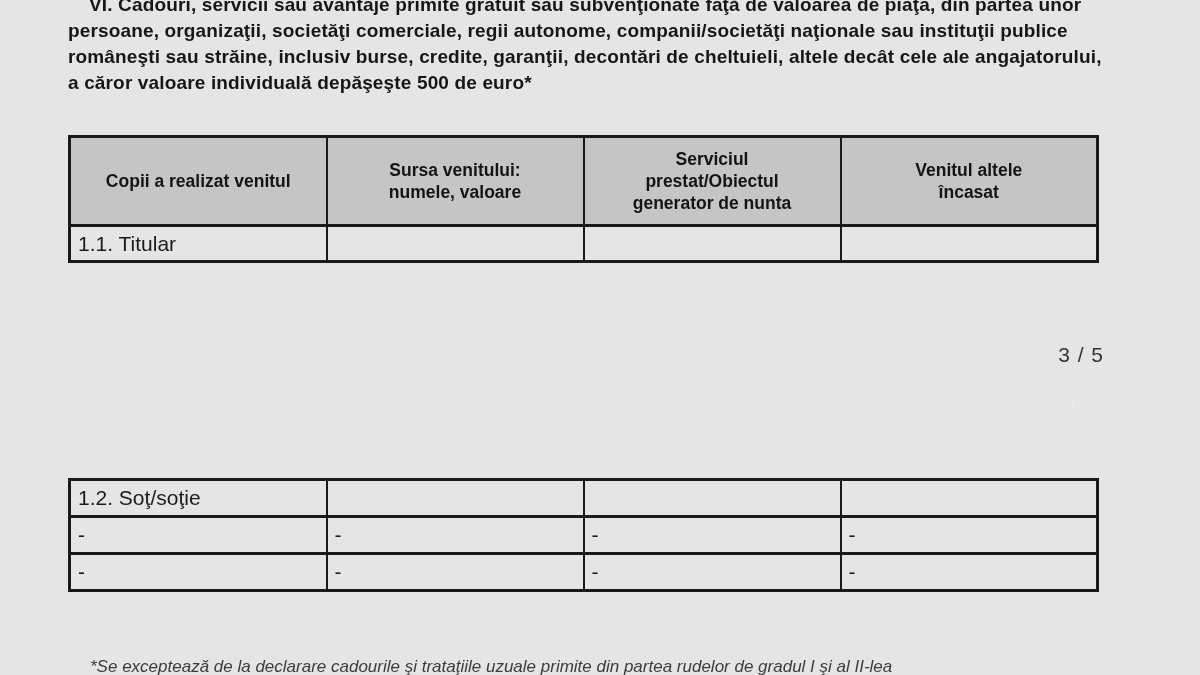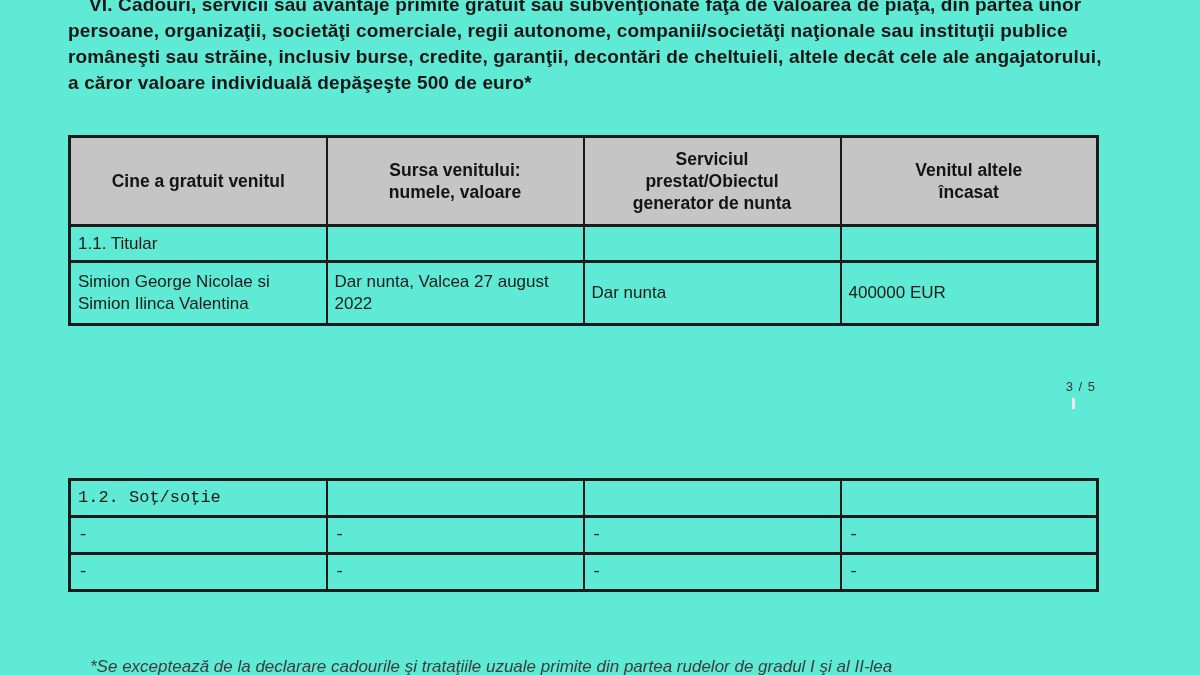--- a/index.html
+++ b/index.html
@@ -1,19 +1,19 @@
 <!DOCTYPE html>
 <html><head>
 <meta charset="utf-8">
 <style>
   html, body { margin:0; padding:0; background:#ffffff; }
   .page {
     position:relative;
     width:1200px; height:675px;
-    background:#5eead4;
+    background:#e5e5e5;
     overflow:hidden;
     font-family:"Liberation Sans","DejaVu Sans",sans-serif;
     color:#1b1b1b;
   }
   .intro {
     position:absolute;
     left:68px; top:-8px; width:1040px;
     margin:0;
     font-size:19px; line-height:26px;
     font-weight:bold;
@@ -43,37 +43,36 @@
     font-size:17.5px;
     line-height:22px;
     text-align:center;
     vertical-align:middle;
     white-space:pre-line;
     height:86px;
     padding:0 6px;
     color:#141414;
   }
   .decl td {
-    font-size:17px;
+    font-size:21px;
     line-height:22px;
     vertical-align:middle;
     padding:0 7px;
     text-align:left;
     color:#1b1b1b;
   }
   .t1 tr.row-label td { height:33px; }
   .t1 tr.row-data  td { height:60px; }
-  .t2 td { height:34px;font-family:Liberation Mono, monospace; }
+  .t2 td { height:34px; }
   .pagenum {
     position:absolute;
-    top:343px; right:104px;
-    font-size:13px;
+    top:343px; right:96px;
+    font-size:21px;
     letter-spacing:1px;
     color:#33333a;
-    margin-top:36px;
   }
   .artifact {
     position:absolute;
     left:1072px; top:398px;
     width:3px; height:11px;
     background:#e9e9e9;
   }
   .footnote {
     position:absolute;
     left:90px; top:657px;
@@ -87,42 +86,36 @@
 </head>
 <body>
 
 <div class="page">
 
   <p class="intro">VI. Cadouri, servicii sau avantaje primite gratuit sau subvenţionate faţă de valoarea de piaţa, din partea unor persoane, organizaţii, societăţi comerciale, regii autonome, companii/societăţi naţionale sau instituţii publice româneşti sau străine, inclusiv burse, credite, garanţii, decontări de cheltuieli, altele decât cele ale angajatorului, a căror valoare individuală depăşeşte 500 de euro*</p>
 
   <table class="decl t1">
     <thead>
       <tr>
-        <th>Cine a gratuit venitul</th>
+        <th>Copii a realizat venitul</th>
         <th>Sursa venitului:
 numele, valoare</th>
         <th>Serviciul
 prestat/Obiectul
 generator de nunta</th>
         <th>Venitul altele
 încasat</th>
       </tr>
     </thead>
     <tbody>
       <tr class="row-label">
         <td>1.1. Titular</td>
         <td></td>
         <td></td>
         <td></td>
-      </tr>
-      <tr class="row-data">
-        <td>Simion George Nicolae si Simion Ilinca Valentina</td>
-        <td>Dar nunta, Valcea 27 august 2022</td>
-        <td>Dar nunta</td>
-        <td>400000 EUR</td>
       </tr>
     </tbody>
   </table>
 
   <div class="pagenum">3 / 5</div>
 
   <div class="artifact"></div>
 
   <table class="decl t2">
     <tbody>

